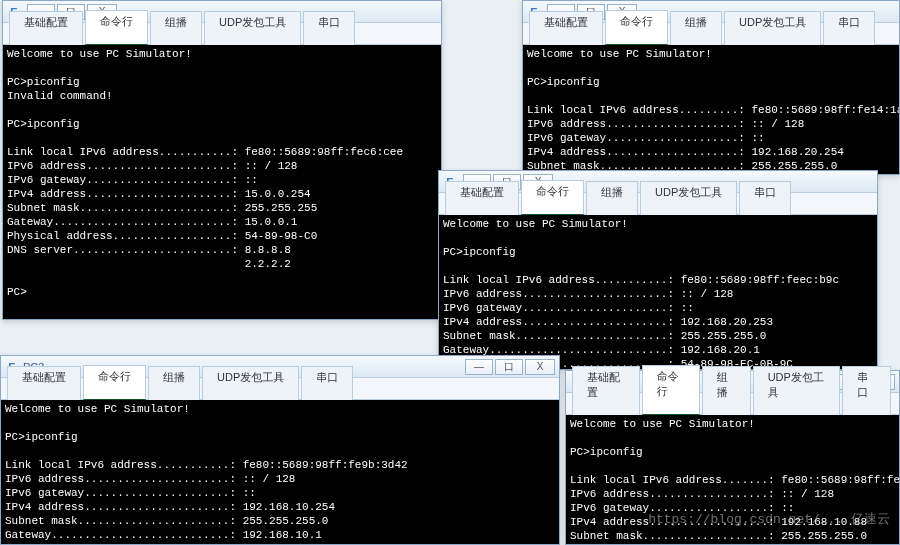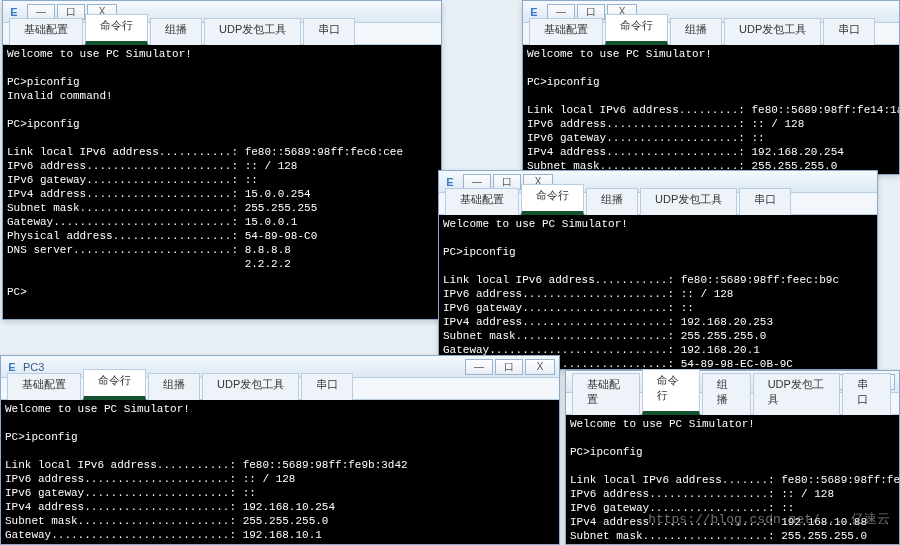--- a/index.html
+++ b/index.html
@@ -48,34 +48,34 @@
   .tabs {
     height: 22px;
     background: #f3f6fb;
     border-bottom: 1px solid #b8cde0;
     display: flex;
     align-items: flex-end;
     padding: 0 6px;
     gap: 0;
   }
   .tab {
-    padding: 3px 14px 8px 14px;
+    padding: 3px 14px 15px 14px;
     font-size: 11px;
     color: #333;
     border: 1px solid #b8cde0;
     border-bottom: none;
     background: #eef3f9;
     margin-right: 2px;
     cursor: pointer;
     position: relative;
     top: 1px;
   }
   .tab.active {
     background: #fff;
-    border-bottom: 4px solid #14532d;
+    border-bottom: 1px solid #14532d;
     top: 1px;
   }
   .terminal {
     flex: 1;
     background: #000;
     color: #fff;
     font-family: "Courier New", monospace;
     font-size: 11px;
     line-height: 14px;
     padding: 2px 4px;

